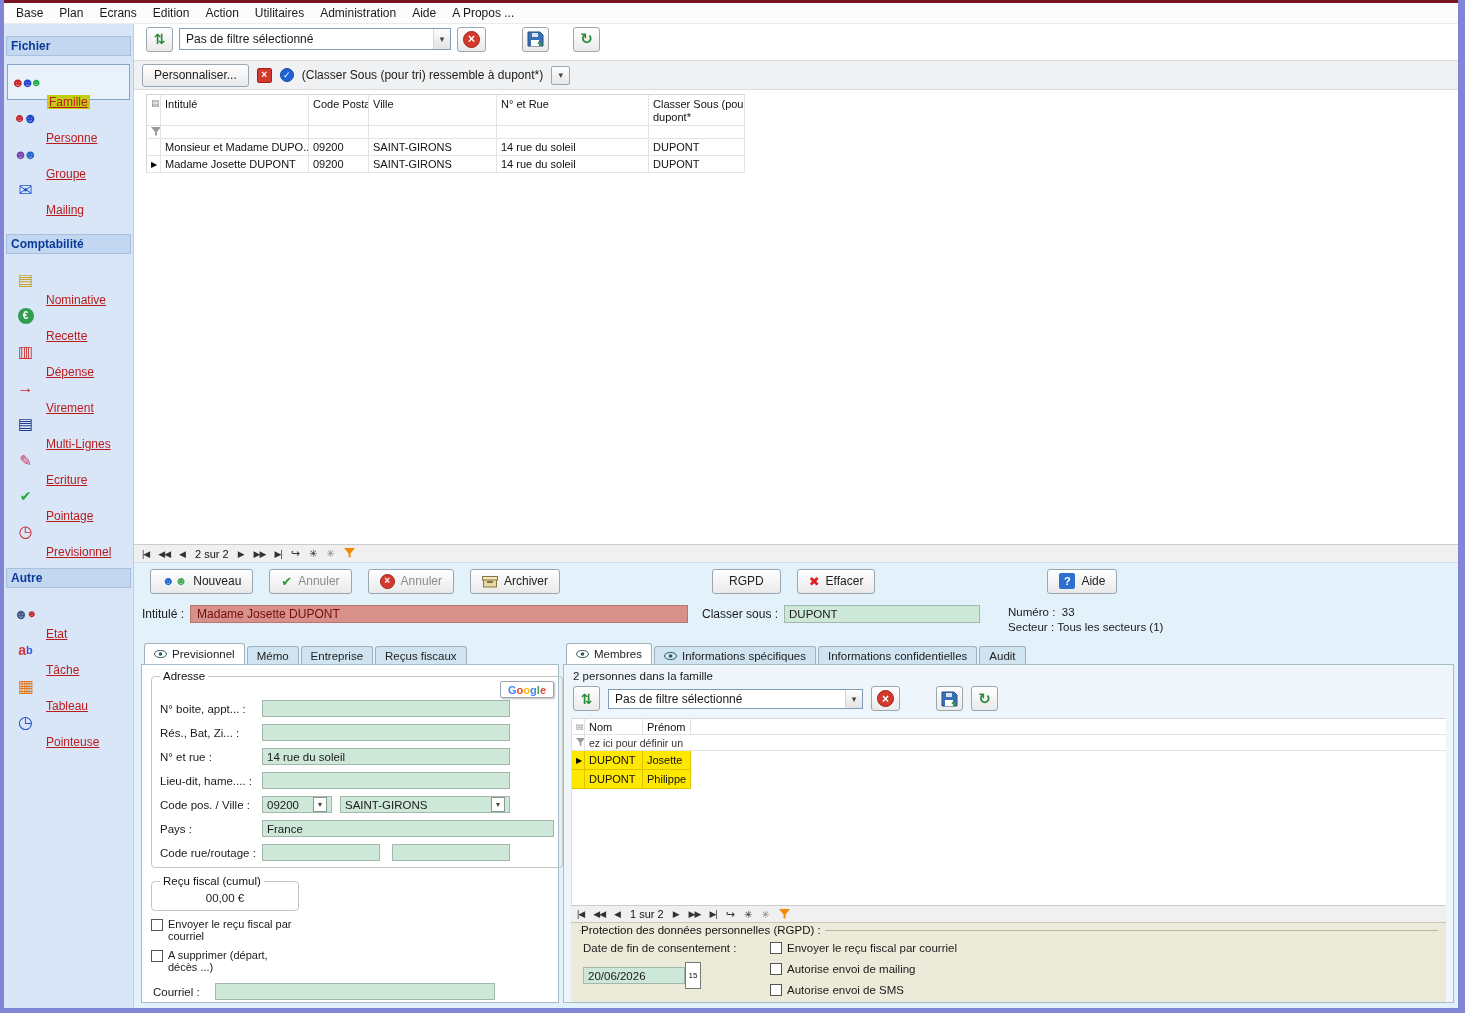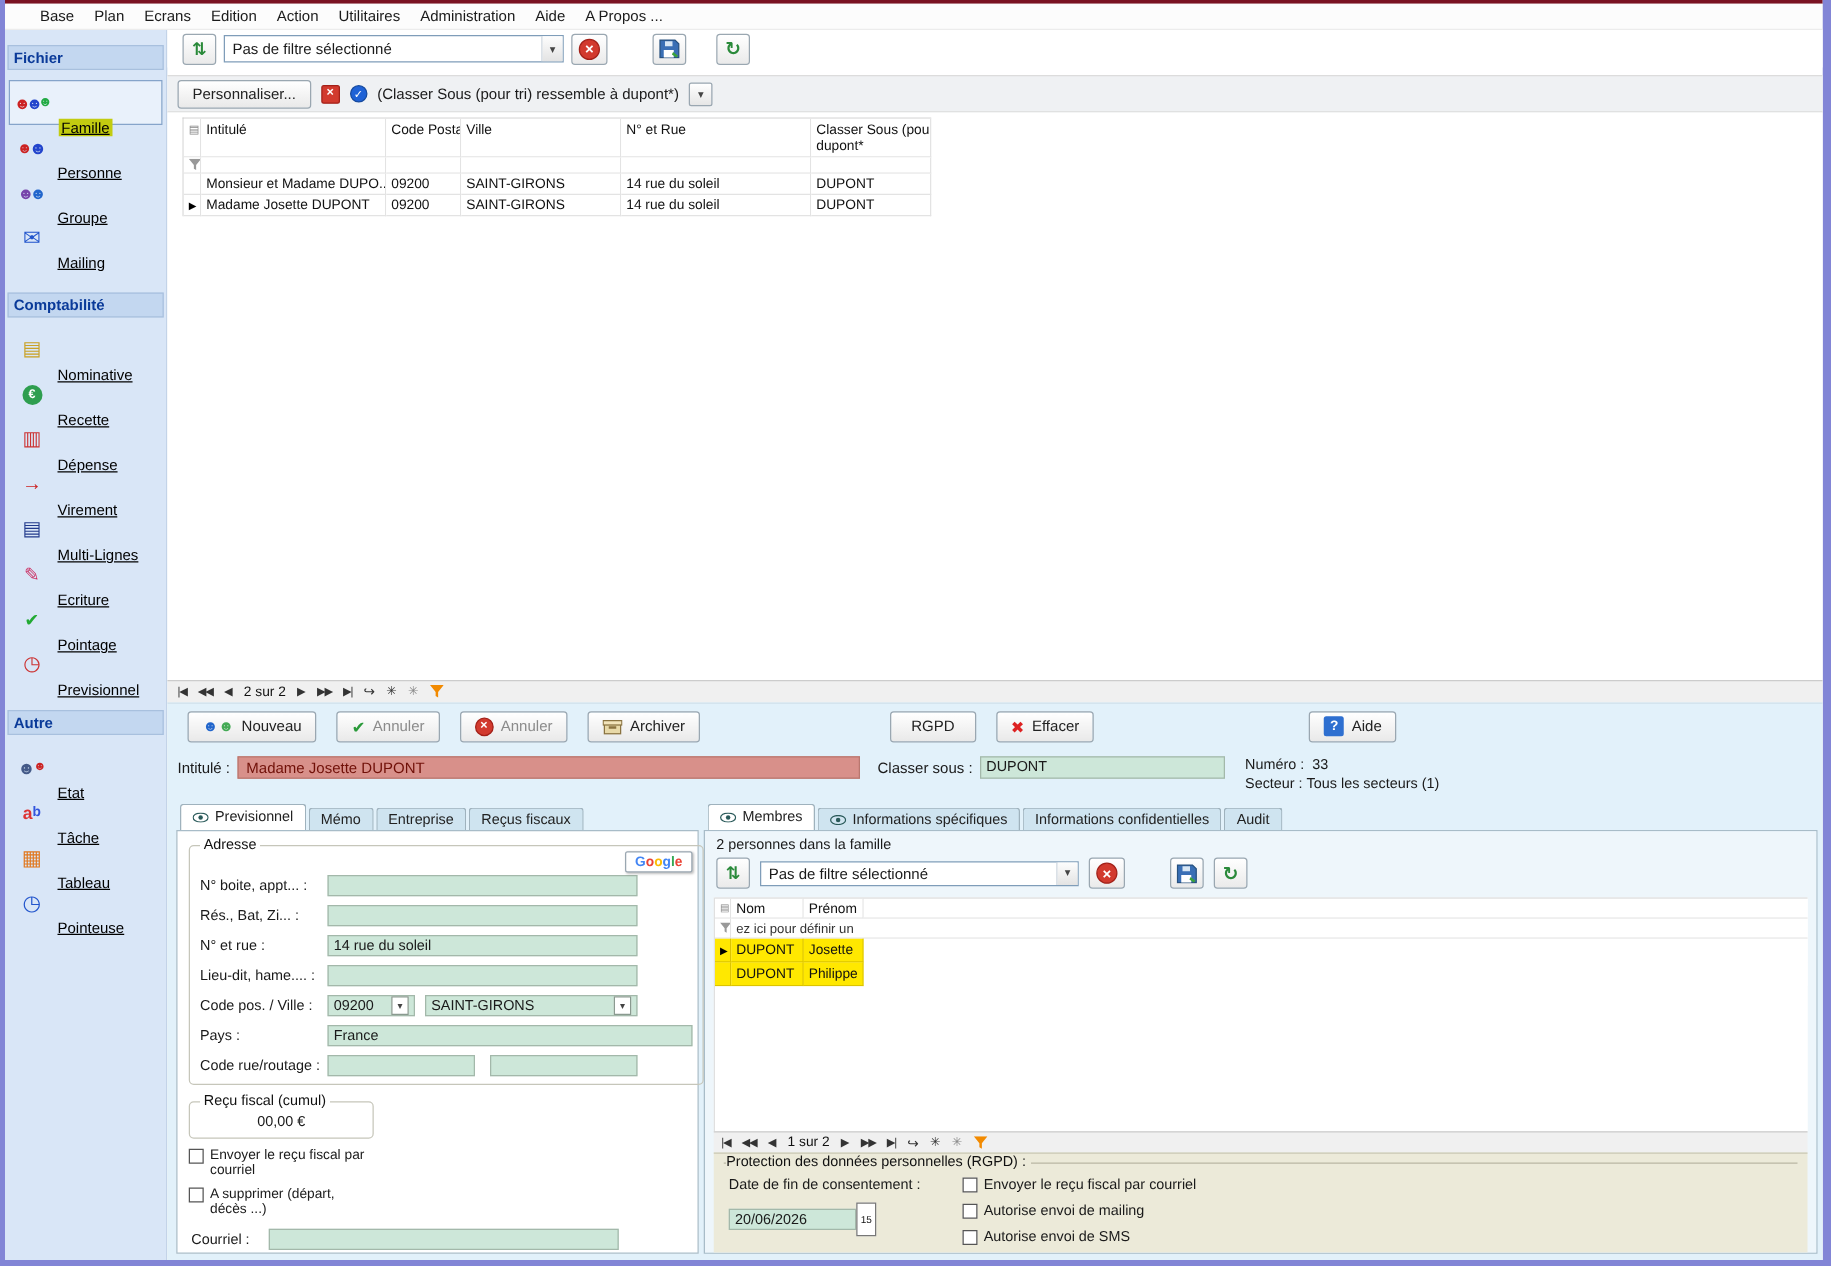--- a/index.html
+++ b/index.html
@@ -1,27 +1,27 @@
 <!DOCTYPE html>
 <html><head>
 <meta charset="utf-8">
 <style>
 *{margin:0;padding:0;box-sizing:border-box;}
 html,body{width:1465px;height:1013px;overflow:hidden;}
 body{font-family:"Liberation Sans","DejaVu Sans",sans-serif;font-size:12px;color:#1a1a1a;background:#fff;}
 .window{width:100%;height:100%;display:flex;flex-direction:column;border-left:4px solid #8285d6;border-right:7px solid #8285d6;border-bottom:5px solid #8285d6;background:#fff;}
 .top-strip{height:3px;background:#7a1322;flex:none;}
-.menubar{height:21px;flex:none;display:flex;align-items:center;padding-left:20px;background:#fcfcfc;border-bottom:1px solid #ececec;}
+.menubar{height:21px;flex:none;display:flex;align-items:center;padding-left:4px;background:#fcfcfc;border-bottom:1px solid #ececec;}
 .menu-item{padding:2px 8px;font-size:12px;cursor:default;}
 .app-body{flex:1;display:flex;min-height:0;}
 
 .sidebar{width:130px;flex:none;background:#d9e6f7;border-right:1px solid #bccde4;padding-top:12px;display:flex;flex-direction:column;}
 .sec-title{margin:0 2px 8px 2px;height:20px;flex:none;background:#c3d7f0;border:1px solid #a8c0de;display:flex;align-items:center;padding-left:4px;font-weight:bold;color:#0a3a99;font-size:12px;}
 .side-item{height:36px;flex:none;display:flex;align-items:center;gap:7px;padding-left:5px;margin:0 3px;}
-.side-item .sl{color:#000000;text-decoration:underline;font-size:12px;margin-top:40px;}
+.side-item .sl{color:#b91c1c;text-decoration:underline;font-size:12px;margin-top:40px;}
 .side-item.active{border:1px solid #86a4ca;background:#e9f1fb;}
 .side-item.active .sl{background:#c2cc10;padding:0 2px;}
 .sec-gap1{height:26px;flex:none;}
 .sec-gap2{height:18px;flex:none;}
 .sicon{width:27px;height:24px;flex:none;display:flex;align-items:center;justify-content:center;line-height:1;}
 .euro-coin{width:16px;height:16px;border-radius:50%;background:#2e9e4f;color:#fff;font-size:10px;font-weight:bold;display:flex;align-items:center;justify-content:center;}
 
 .main{flex:1;display:flex;flex-direction:column;min-width:0;background:#fff;}
 .toolbar-top{height:30px;flex:none;display:flex;align-items:center;gap:6px;padding-left:12px;background:#fff;}
 .gap6{height:6px;flex:none;}
@@ -92,21 +92,21 @@
 .rgpd-fs{border:none;border-top:1px solid #b9b7a4;padding:2px 4px 0 2px;}
 .rgpd-fs legend{font-size:11.5px;padding:0 4px 0 0;color:#111;}
 .rgpd-body{display:flex;}
 .rgpd-left{width:189px;flex:none;}
 .rgpd-left .clabel{font-size:11.5px;margin:4px 0 8px 2px;display:block;}
 .daterow{display:flex;align-items:center;margin-left:2px;}
 .cal{width:16px;height:27px;background:#fff;border:1px solid #777;font-size:8px;display:inline-flex;align-items:center;justify-content:center;color:#111;}
 .rgpd-right{display:flex;flex-direction:column;gap:8px;padding-top:3px;}
 .rgpd-right .chkrow{margin-top:0;font-size:11.5px;align-items:center;}
 .formlbl{font-size:12px;}
-.hdr-right{margin-left:10px;font-size:11.5px;line-height:15px;}
+.hdr-right{margin-left:22px;font-size:11.5px;line-height:15px;}
 .navglyph{letter-spacing:-1px;}
 .funnel{display:inline-flex;}
 </style>
 </head>
 <body>
 
 <div class="window">
   <div class="top-strip"></div>
 
   <div class="menubar">

